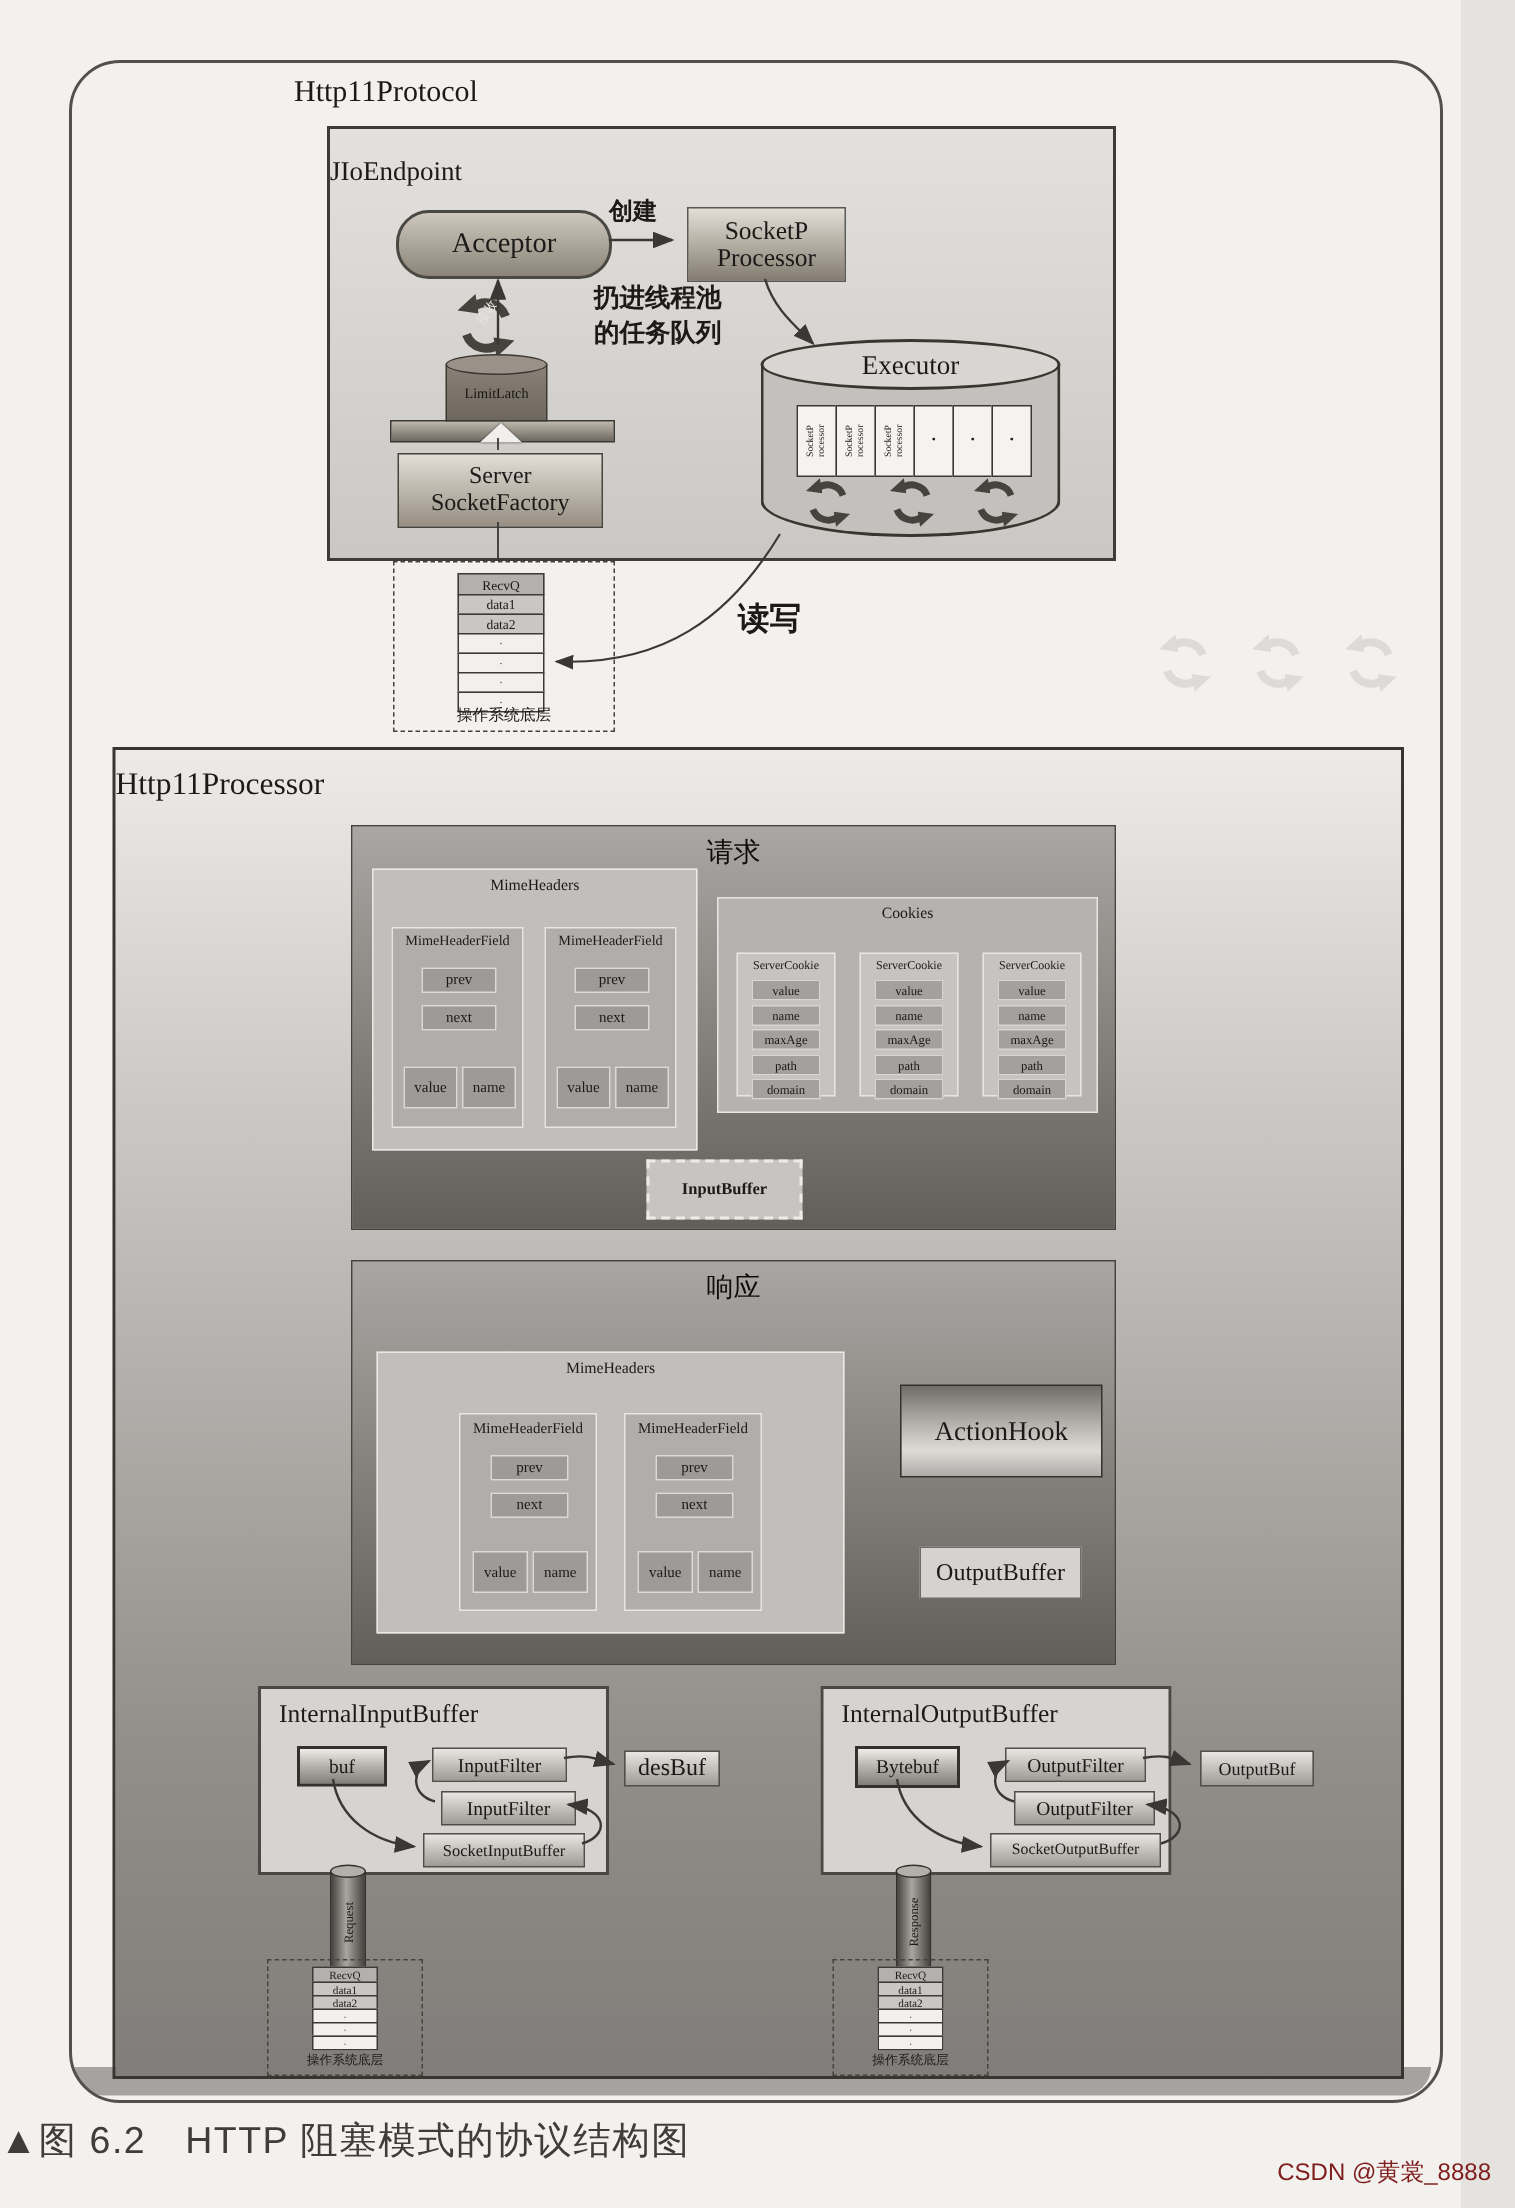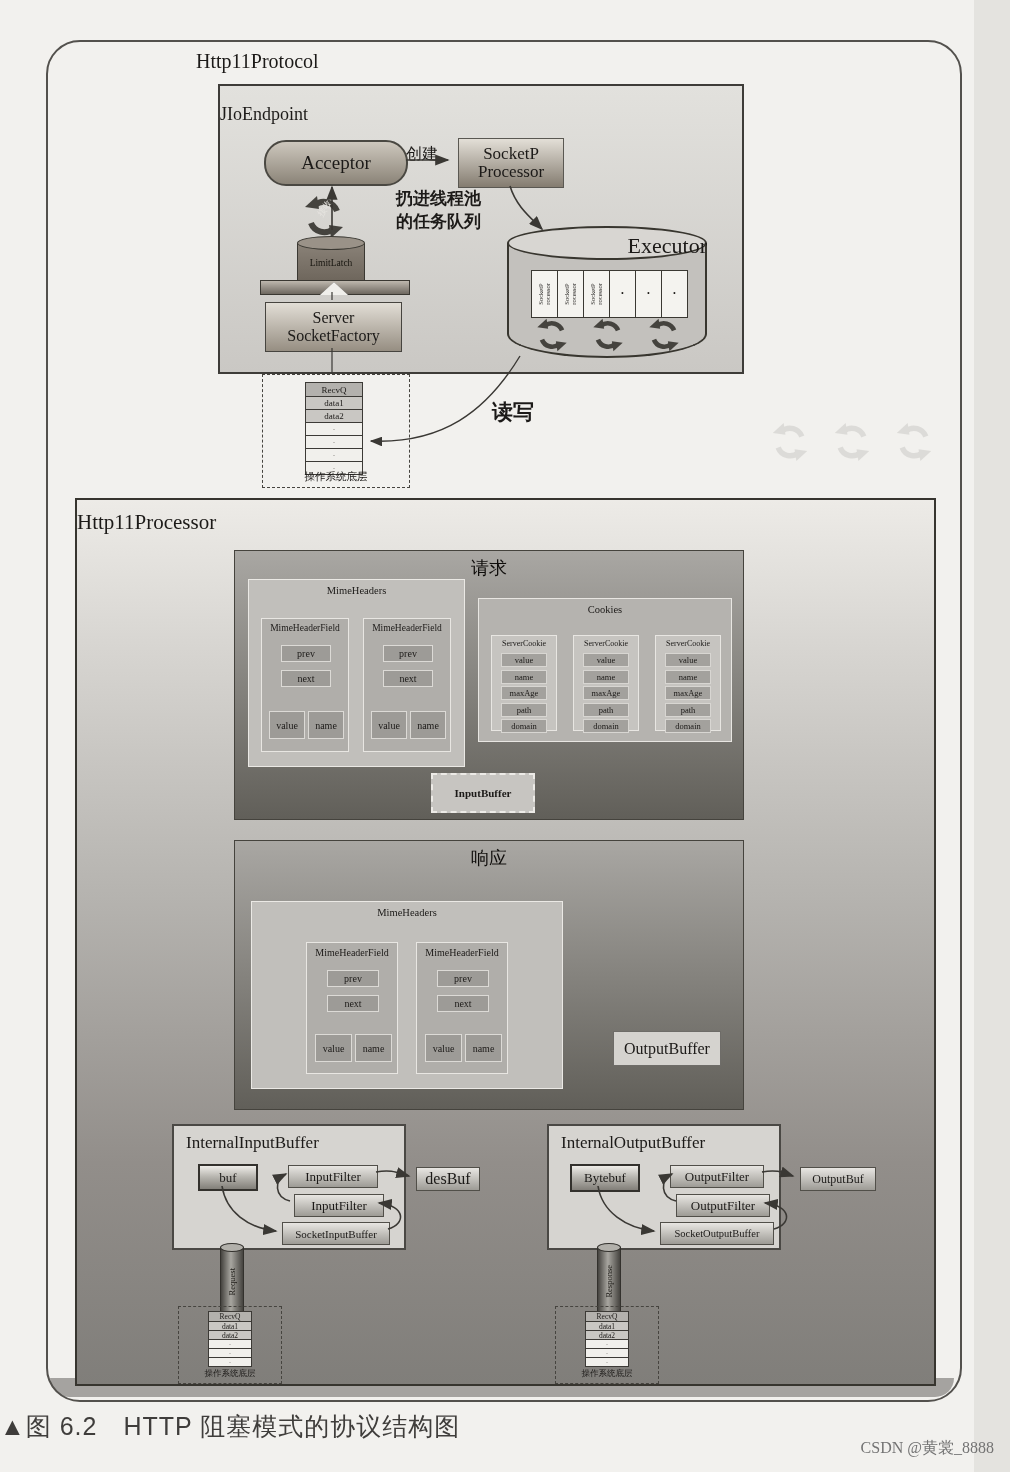--- a/index.html
+++ b/index.html
@@ -13,21 +13,21 @@
   
   .outer-frame{left:46px;top:40px;width:912px;height:1358px;border:2px solid #53514d;border-radius:34px;}
   .bottom-strip{left:50px;top:1378px;width:904px;height:19px;background:#a5a3a0;border-radius:0 0 28px 28px;}
 
   
   .protocol-label{left:196px;top:50px;font-size:20px;}
   .protocol-box{left:218px;top:84px;width:522px;height:286px;background:linear-gradient(180deg,#e2e1dd,#cac8c4);border:2px solid #3e3c38;}
   .endpoint-title{left:0;top:18px;width:100%;font-size:18px;}
   .acceptor{left:44px;top:54px;width:140px;height:42px;border-radius:22px;border:2px solid #4a4842;
             background:linear-gradient(180deg,#cdc7bd,#8b8478);display:flex;align-items:center;justify-content:center;font-size:19px;}
-  .create-label{left:186px;top:58px;font-family:"Liberation Sans",sans-serif;font-weight:normal;font-size:16px;}
+  .create-label{left:186px;top:45px;font-family:"Liberation Sans",sans-serif;font-weight:bold;font-size:16px;}
   .socket-processor{left:238px;top:52px;width:104px;height:48px;border:1.5px solid #5a5852;
             background:linear-gradient(180deg,#e3dfd7,#847c70);display:flex;align-items:center;justify-content:center;
             font-size:17px;line-height:1.05;text-align:center;}
   .pool-note{left:176px;top:102px;font-family:Liberation Sans, sans-serif;font-weight:bold;font-size:17px;line-height:1.35;}
   .accept-icon{left:82px;top:108px;width:44px;height:46px;}
   .accept-label{left:96px;top:116px;font-size:9px;color:#e6e4e0;transform:rotate(-55deg);font-family:"Liberation Sans",sans-serif;}
 
   .limitlatch{left:77px;top:150px;width:68px;height:50px;}
   .ll-top{position:absolute;left:0;top:0;width:100%;height:14px;border-radius:50%;background:#9a9288;border:1.5px solid #3a3832;box-sizing:border-box;}
   .ll-body{position:absolute;left:0;top:7px;width:100%;bottom:0;background:linear-gradient(180deg,#8a8278,#6b6359);border:1.5px solid #3a3832;border-top:none;box-sizing:border-box;}
@@ -36,21 +36,21 @@
   .funnel-bar{left:40px;top:194px;width:148px;height:13px;background:linear-gradient(180deg,#beb8ae,#6e6860);border:1.5px solid #3a3832;}
   .funnel-tri{left:100px;top:196px;width:0;height:0;border-left:14px solid transparent;border-right:14px solid transparent;border-bottom:13px solid #f0efeb;filter:drop-shadow(0 0 .6px #444);}
   .socket-factory{left:45px;top:216px;width:135px;height:48px;border:1.5px solid #46443f;
             background:linear-gradient(180deg,#e2ded6,#968e82);display:flex;align-items:center;justify-content:center;
             font-size:16px;line-height:1.1;text-align:center;}
 
   
   .executor{left:287px;top:140px;width:200px;height:132px;}
   .cyl-top{position:absolute;left:0;top:0;width:100%;height:34px;border-radius:50%;background:#d8d6d2;border:2px solid #38362f;box-sizing:border-box;}
   .cyl-body{position:absolute;left:0;top:17px;width:100%;bottom:0;background:#c3c1bd;border:2px solid #38362f;border-top:none;box-sizing:border-box;border-radius:0 0 100px 100px/0 0 24px 24px;}
-  .exec-title{position:absolute;left:0;top:7px;width:100%;text-align:right;font-size:22px;}
+  .exec-title{position:absolute;left:0;top:7px;width:100%;text-align:center;font-size:18px;}
   .exec-cells{position:absolute;left:25px;top:44px;display:flex;}
   .exec-cell{width:25px;height:46px;background:#f4f3ef;border:1px solid #3a3832;margin-left:-1px;display:flex;align-items:center;justify-content:center;}
   .exec-cell .vtext{font-size:6.5px;line-height:1.15;}
   .exec-loops{position:absolute;left:22px;top:92px;width:170px;height:36px;}
 
   
   .dash-box{border:1.5px dashed #46443f;}
   .os-top{left:262px;top:374px;width:146px;height:112px;}
   .qstack{position:absolute;display:flex;flex-direction:column;}
   .qrow{border:1px solid #3c3a36;margin-top:-1px;display:flex;align-items:center;justify-content:center;font-size:9px;}
@@ -111,21 +111,21 @@
        display:flex;align-items:center;justify-content:center;}
   .pipe-body .vtext{font-size:8.5px;color:#1e1c18;}
 
   .os-bottom{position:absolute;width:102px;height:76px;}
   .os-bottom .qrow{font-size:7.5px;}
   .os-bottom .os-label{font-size:8.5px;}
   .os-top .os-label{font-size:10.5px;}
 
   
   .caption{left:0;top:1410px;width:100%;font-family:"Liberation Sans",sans-serif;font-size:25px;color:#3f3d3b;letter-spacing:1px;}
-  .watermark{right:16px;top:1438px;font-family:Liberation Serif, serif;font-size:16px;color:#737373;}
+  .watermark{right:16px;top:1438px;font-family:Liberation Sans, sans-serif;font-size:16px;color:#7f1d1d;}
 
   
   .ghost{position:absolute;pointer-events:none;}
   .ghost-band{right:0;top:0;width:36px;height:100%;background:rgba(188,186,180,.25);}
   .ghost-table{left:753px;top:552px;width:128px;height:188px;border:1px solid rgba(110,108,104,.22);
       background:repeating-linear-gradient(180deg,rgba(170,168,162,.18) 0 24px,rgba(220,218,212,.12) 24px 48px);opacity:.55;}
   .ghost-loop{opacity:.12;}
 
   .arrows{position:absolute;left:0;top:0;width:1010px;height:1472px;pointer-events:none;z-index:30;}
 </style>
@@ -306,20 +306,21 @@
         </div>
         <div class="mhf" style="left:164px;top:40px;width:90px;height:130px">
           <div class="mhf-title" style="font-size:10px">MimeHeaderField</div>
           <div class="fieldbox" style="left:20px;top:27px;width:50px;height:15px">prev</div>
           <div class="fieldbox" style="left:20px;top:52px;width:50px;height:15px">next</div>
           <div class="fieldbox" style="left:8px;top:91px;width:35px;height:26px">value</div>
           <div class="fieldbox" style="left:48px;top:91px;width:35px;height:26px">name</div>
         </div>
       </div>
 
+      <div class="abs action-hook">ActionHook</div>
       <div class="abs output-buffer">OutputBuffer</div>
     </div>
 
     <div class="abs internal-box iib">
       <div class="internal-title">InternalInputBuffer</div>
     </div>
     <div class="chip dark" style="left:121px;top:664px;width:56px;height:23px">buf</div>
     <div class="chip" style="left:211px;top:665px;width:88px;height:21px">InputFilter</div>
     <div class="chip" style="left:217px;top:694px;width:88px;height:21px">InputFilter</div>
     <div class="chip" style="left:205px;top:722px;width:106px;height:21px;font-size:11px">SocketInputBuffer</div>

